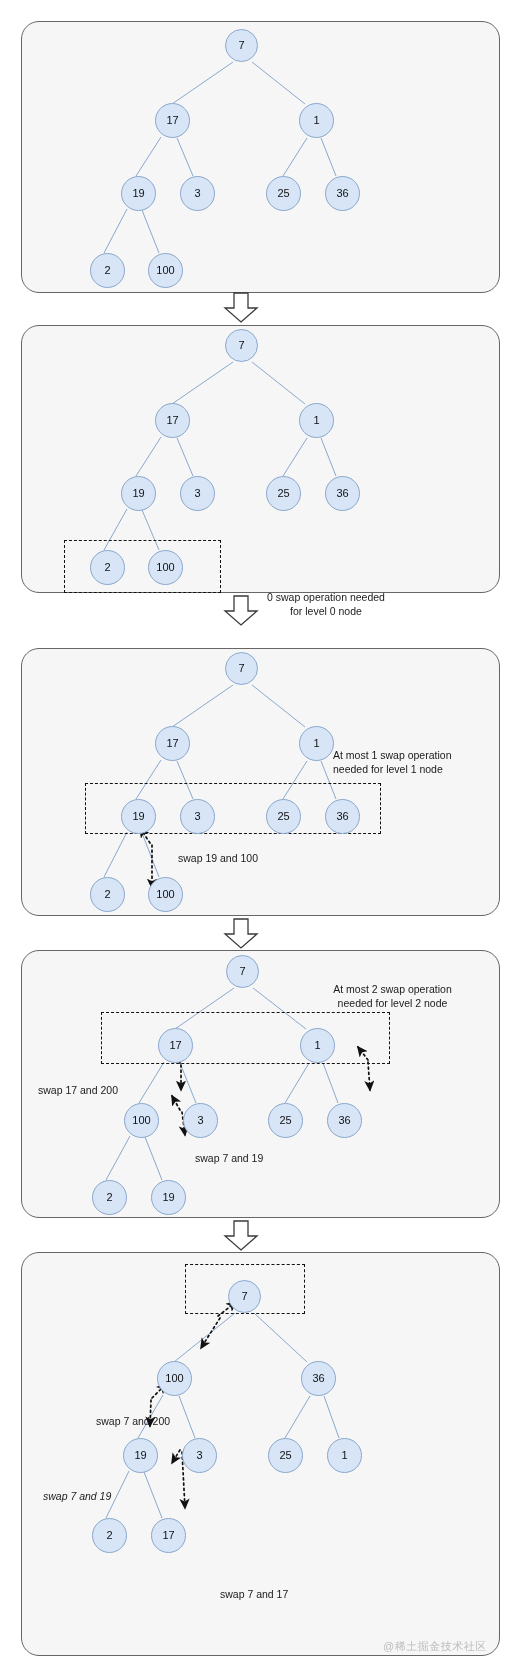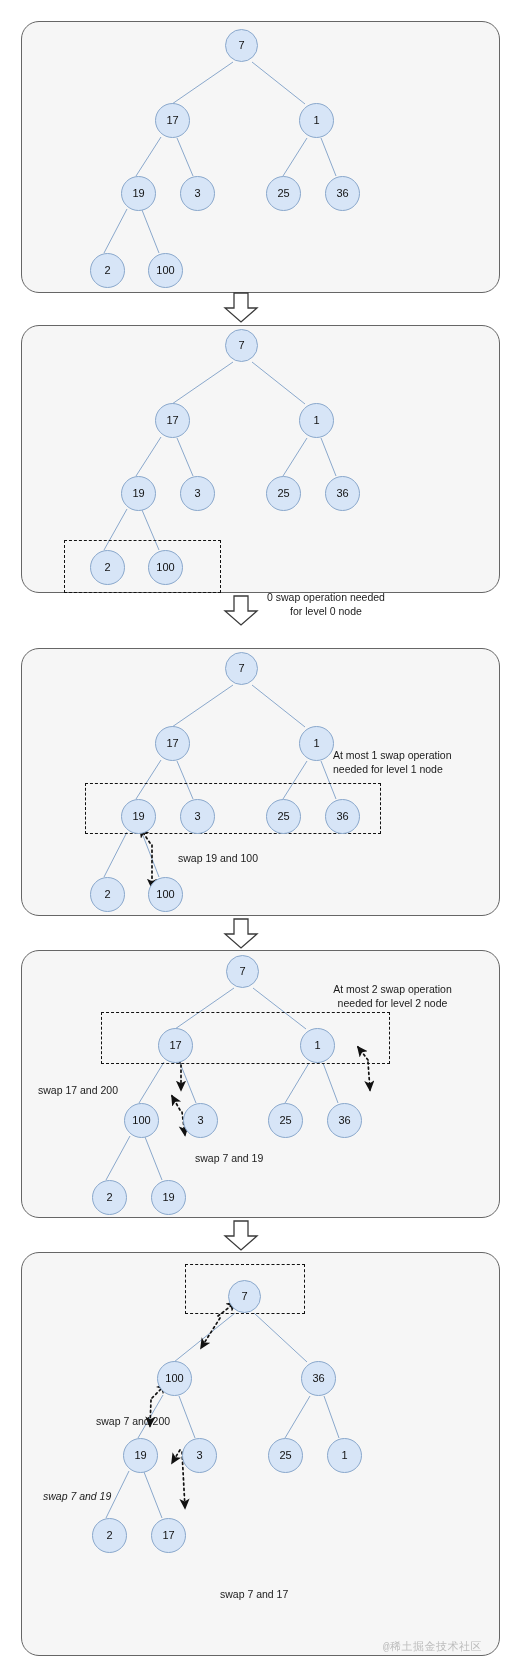--- a/index.html
+++ b/index.html
@@ -46,21 +46,20 @@
     color:#1a1a1a;
     line-height:1.2;
     white-space:nowrap;
   }
   .watermark{
     position:absolute;
     font-size:11px;
     color:#bdbdbd;
     letter-spacing:0.5px;
     white-space:nowrap;
-    font-family:Liberation Mono, monospace;
   }
 </style>
 </head>
 <body>
 
 <div id="stage">
 
   <div class="panel" style="left:21px;top:21px;width:479px;height:272px;"></div>
   <div class="panel" style="left:21px;top:325px;width:479px;height:268px;"></div>
   <div class="panel" style="left:21px;top:648px;width:479px;height:268px;"></div>

